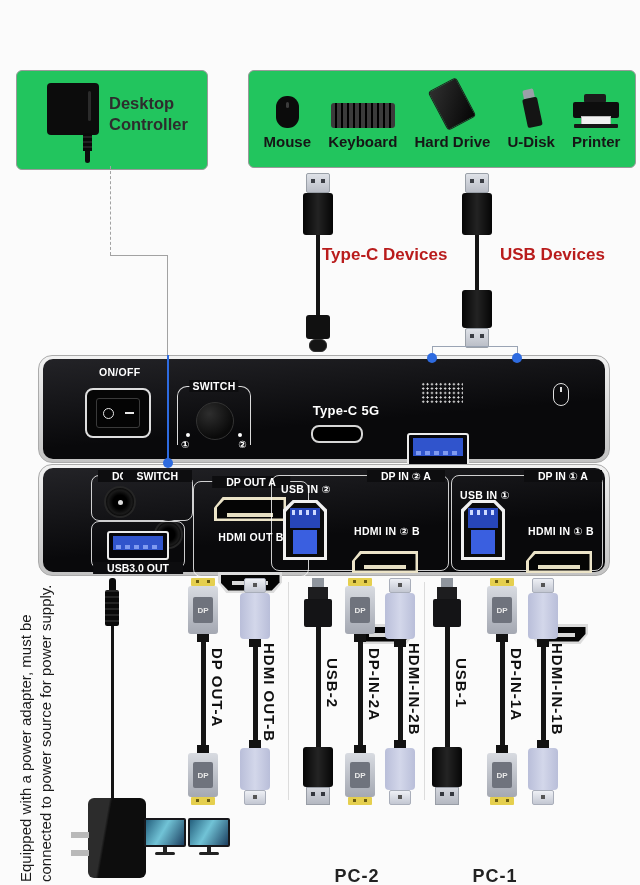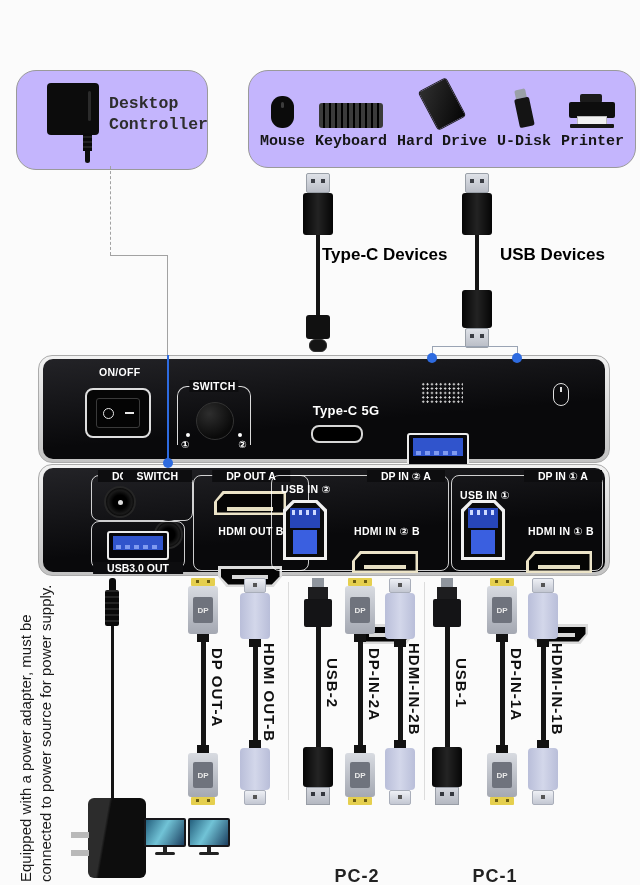--- a/index.html
+++ b/index.html
@@ -6,21 +6,21 @@
   #stage{position:relative;width:640px;height:885px;background:#fbfbfb;overflow:hidden;
          font-family:"Liberation Sans","DejaVu Sans",sans-serif;}
   .abs{position:absolute;}
 
   
   #title{left:0;top:6px;width:640px;text-align:center;font-size:40px;font-weight:800;letter-spacing:-1px;
     background:linear-gradient(100deg,#1464c6 10%,#2f9ff0 90%);
     -webkit-background-clip:text;background-clip:text;color:transparent;}
 
   
-  .frame{border:1.6px solid #9a9a9a;border-radius:20px;background:#c4b5fd;font-family:Liberation Mono, monospace;}
+  .frame{border:1.6px solid #9a9a9a;border-radius:6px;background:#22c55e;}
 
   
   .ctrl-square{left:30px;top:12px;width:52px;height:52px;background:#0c0c0c;border-radius:4px;}
   .ctrl-square::after{content:'';position:absolute;right:8px;top:8px;width:3px;height:30px;background:#2b2b2b;border-radius:2px;}
   .ctrl-plug{left:66px;top:62px;width:9px;height:18px;background:repeating-linear-gradient(0deg,#0a0a0a 0 3px,#222 3px 5px);}
   .ctrl-tip{left:68px;top:80px;width:5px;height:12px;background:#0d0d0d;border-radius:0 0 3px 3px;}
   .ctrl-label{left:92px;top:22px;width:90px;font-size:16.5px;font-weight:600;color:#2d2d2d;line-height:1.3;}
 
   
   .pitem{display:flex;flex-direction:column;align-items:center;}
@@ -42,21 +42,21 @@
 
   
   .vcable{display:flex;flex-direction:column;align-items:center;}
   .usbA-tip{width:22px;height:18px;background:linear-gradient(180deg,#dfe2e8,#b9bdc6);border:1px solid #9aa0a8;border-radius:2px;position:relative;}
   .usbA-tip::before,.usbA-tip::after{content:'';position:absolute;top:5px;width:4px;height:4px;background:#3a3d44;}
   .usbA-tip::before{left:4px;} .usbA-tip::after{right:4px;}
   .usbA-body{width:30px;height:42px;background:linear-gradient(90deg,#050505,#232323,#050505);border-radius:3px;}
   .wire4{width:4px;flex:1;background:#141414;}
   .typec-body{width:24px;height:24px;background:#111;border-radius:3px;}
   .typec-tip{width:16px;height:11px;background:#151515;border:1.5px solid #2e2e2e;border-radius:6px;}
-  .callout{font-size:17px;font-weight:600;color:#000000;}
+  .callout{font-size:17px;font-weight:600;color:#b91c1c;}
 
   
   .gline{border-left:1.5px solid #a2a2a2;}
   .glineh{border-top:1.5px solid #a2a2a2;}
   .bline{width:2px;background:#2e6be0;}
   .bdot{width:10px;height:10px;border-radius:50%;background:#2e6be0;}
   .bracketh{border-top:1.5px solid #9aa4b4;}
   .bracketv{border-left:1.5px solid #9aa4b4;}
 
   
@@ -259,21 +259,21 @@
       <div class="bxlab" style="right:0px;">SWITCH</div>
       <div class="abs jack dc" style="left:12px;top:10px;width:28px;height:28px;"></div>
       <div class="abs jack" style="left:62px;top:12px;width:25px;height:25px;"></div>
     </div>
 
     <div class="abs bx" style="left:52px;top:56px;width:92px;height:46px;">
       <div class="bxlab bot" style="left:50%;transform:translateX(-50%);">USB3.0 OUT</div>
       <div class="abs usb-port" style="left:15px;top:9px;width:58px;height:25px;"></div>
     </div>
 
-    <div class="abs bx" style="left:154px;top:10px;width:114px;height:94px;">
+    <div class="abs bx" style="left:154px;top:16px;width:114px;height:94px;">
       <div class="bxlab" style="left:50%;transform:translateX(-50%);">DP OUT A</div>
       <div class="abs dp-port" style="left:20px;top:15px;width:72px;height:24px;">
           <div class="shell"></div>
           <div class="cav"></div>
           <div class="slot"></div>
         </div>
       <div class="pl" style="left:50%;top:49px;transform:translateX(-50%);">HDMI OUT B</div>
       <div class="abs hd-port" style="left:24px;top:66px;width:64px;height:21px;">
           <div class="shell"></div>
           <div class="cav"></div>

